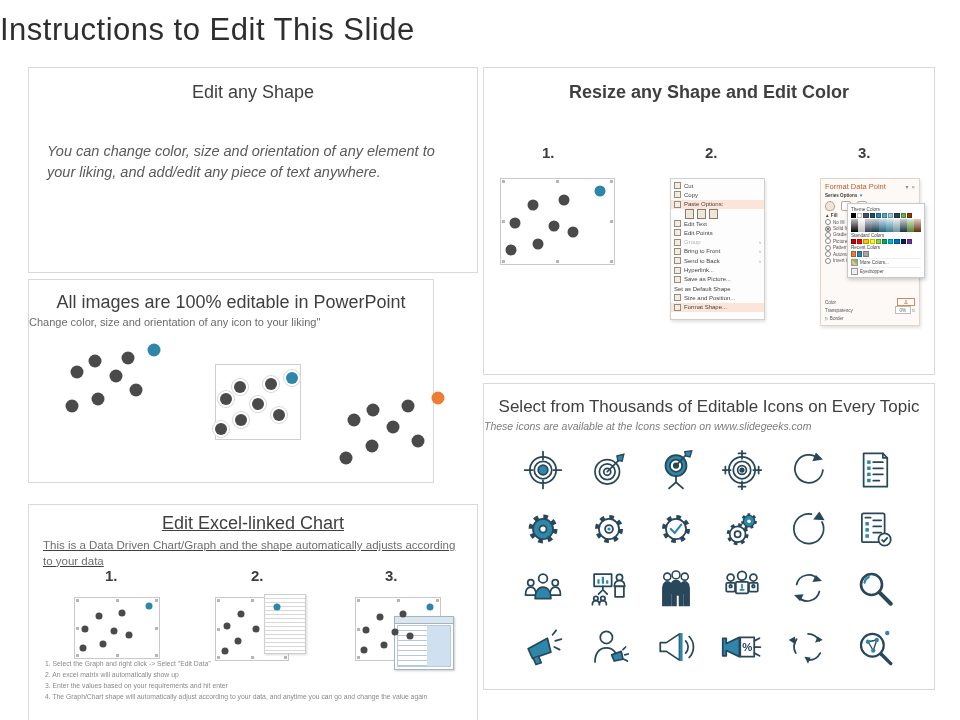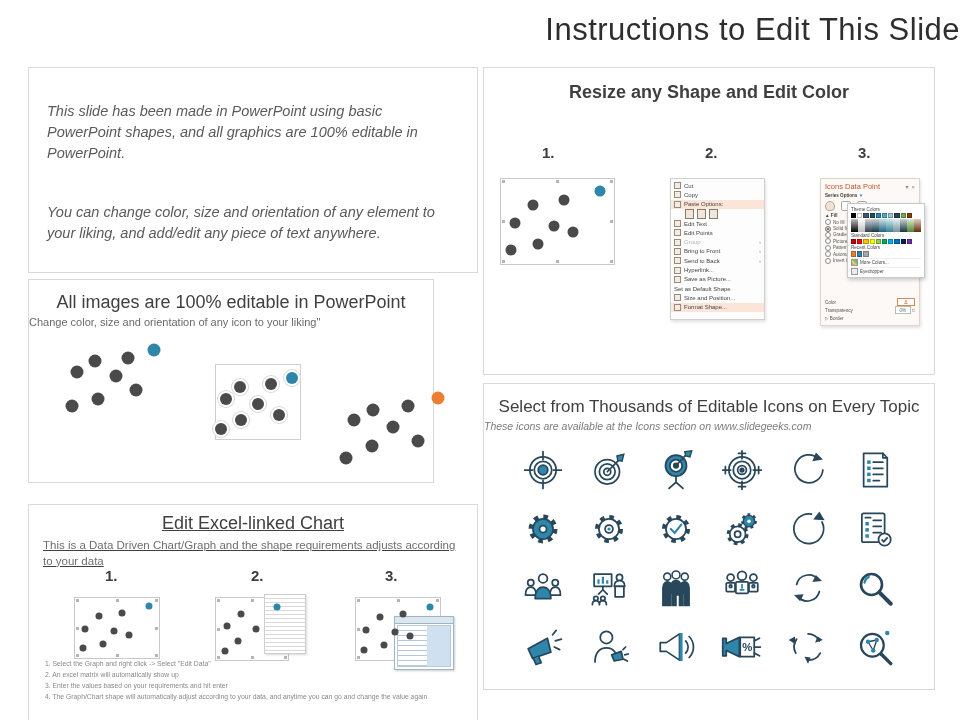--- a/index.html
+++ b/index.html
@@ -1,18 +1,18 @@
 <!DOCTYPE html>
 <html><head>
 <meta charset="utf-8">
 <style>
   html,body{margin:0;padding:0;background:#fff;}
   .slide{position:relative;width:960px;height:720px;background:#fff;overflow:hidden;
          font-family:"Liberation Sans",sans-serif;color:#404040;}
-  .slide-title{position:absolute;top:12px;left:0;width:100%;text-align:right;
+  .slide-title{position:absolute;top:12px;left:0;width:100%;text-align:left;
     font-size:31px;font-weight:400;color:#2e2e2e;letter-spacing:.5px;}
   .panel{position:absolute;background:#fff;border:1px solid #d9d9d9;box-sizing:border-box;}
   .p1{left:28px;top:67px;width:450px;height:206px;}
   .p2{left:28px;top:279px;width:406px;height:204px;}
   .p3{left:28px;top:504px;width:450px;height:252px;text-decoration:underline;}
   .p4{left:483px;top:67px;width:452px;height:308px;}
   .p5{left:483px;top:383px;width:452px;height:307px;}
   .ph{margin:0;text-align:center;font-size:18px;font-weight:500;color:#3f3f3f;}
   .p1 .ph{margin-top:14px;} .p2 .ph{margin-top:12px;} .p3 .ph{margin-top:8px;}
   .p4 .ph{margin-top:14px;font-weight:bold;} .p5 .ph{margin-top:13px;font-size:17px;}
@@ -98,21 +98,21 @@
   .icon-grid svg{width:42px;height:42px;}
   .icn{stroke:#28475a;stroke-width:2;fill:none;stroke-linecap:round;stroke-linejoin:round;}
 </style>
 </head>
 <body>
 
 <div class="slide">
   <div class="slide-title">Instructions to Edit This Slide</div>
 
   <div class="panel p1">
-    <p class="para1">This slide has been made in PowerPoint using basic PowerPoint shapes, and all graphics are 100% editable in PowerPoint.</p>
+    <h2 class="ph">Edit any Shape</h2>
     <p class="para2">You can change color, size and orientation of any element to your liking, and add/edit any piece of text anywhere.</p>
   </div>
 
   <div class="panel p2">
     <h2 class="ph">All images are 100% editable in PowerPoint</h2>
     <div class="subcenter">Change color, size and orientation of any icon to your liking"</div>
     <div class="scatter" style="left:38px;top:58px;width:128px;height:76px;">
         <span class="dot" style="left: 8%; top: 45%; width: 13px; height: 13px; background: rgb(74, 74, 74);"></span>
         <span class="dot" style="left: 22%; top: 30%; width: 13px; height: 13px; background: rgb(74, 74, 74);"></span>
         <span class="dot" style="left: 48%; top: 26%; width: 13px; height: 13px; background: rgb(74, 74, 74);"></span>
@@ -139,21 +139,21 @@
         <span class="dot" style="left: 41%; top: 49%; width: 13px; height: 13px; background: rgb(74, 74, 74);"></span>
         <span class="dot" style="left: 60%; top: 66%; width: 13px; height: 13px; background: rgb(74, 74, 74);"></span>
         <span class="dot" style="left: 24%; top: 73%; width: 13px; height: 13px; background: rgb(74, 74, 74);"></span>
         <span class="dot" style="left: 4%; top: 88%; width: 13px; height: 13px; background: rgb(74, 74, 74);"></span>
         <span class="dot" style="left: 76%; top: 13%; width: 13px; height: 13px; background: rgb(237, 125, 49);"></span>
       </div>
   </div>
 
   <div class="panel p3">
     <h2 class="ph">Edit Excel-linked Chart</h2>
-    <div class="pdesc">This is a Data Driven Chart/Graph and the shape requirements adjusts according to your data</div>
+    <div class="pdesc">This is a Data Driven Chart/Graph and the shape automatically adjusts according to your data</div>
     <span class="stepnum" style="left:76px;top:62px;">1.</span>
     <span class="stepnum" style="left:222px;top:62px;">2.</span>
     <span class="stepnum" style="left:356px;top:62px;">3.</span>
     <div class="scatter selbox" style="left:45px;top:92px;width:84px;height:60px;">
         <span class="dot" style="left: 12%; top: 52%; width: 7px; height: 7px; background: rgb(74, 74, 74);"></span>
         <span class="dot" style="left: 28%; top: 30%; width: 7px; height: 7px; background: rgb(74, 74, 74);"></span>
         <span class="dot" style="left: 47%; top: 55%; width: 7px; height: 7px; background: rgb(74, 74, 74);"></span>
         <span class="dot" style="left: 56%; top: 25%; width: 7px; height: 7px; background: rgb(74, 74, 74);"></span>
         <span class="dot" style="left: 64%; top: 62%; width: 7px; height: 7px; background: rgb(74, 74, 74);"></span>
         <span class="dot" style="left: 33%; top: 76%; width: 7px; height: 7px; background: rgb(74, 74, 74);"></span>
@@ -264,21 +264,21 @@
           <span>Size and Position...</span>
         </div>
       <div class="mrow hl">
           <span class="mic"></span>
           <span>Format Shape...</span>
         </div>
     </div>
 
     <div class="fdp">
       <div class="fdp-title">
-        <span>Icons Data Point</span>
+        <span>Format Data Point</span>
         <span class="tspacer"></span>
         <span class="tbtn">▾</span>
         <span class="tbtn">×</span>
       </div>
       <div class="fdp-series"><span>Series Options</span> <span class="dd">▼</span></div>
       <div class="fdp-tools">
         <span class="tool t1"></span>
         <span class="tool"></span>
         <span class="tool"></span>
       </div>

